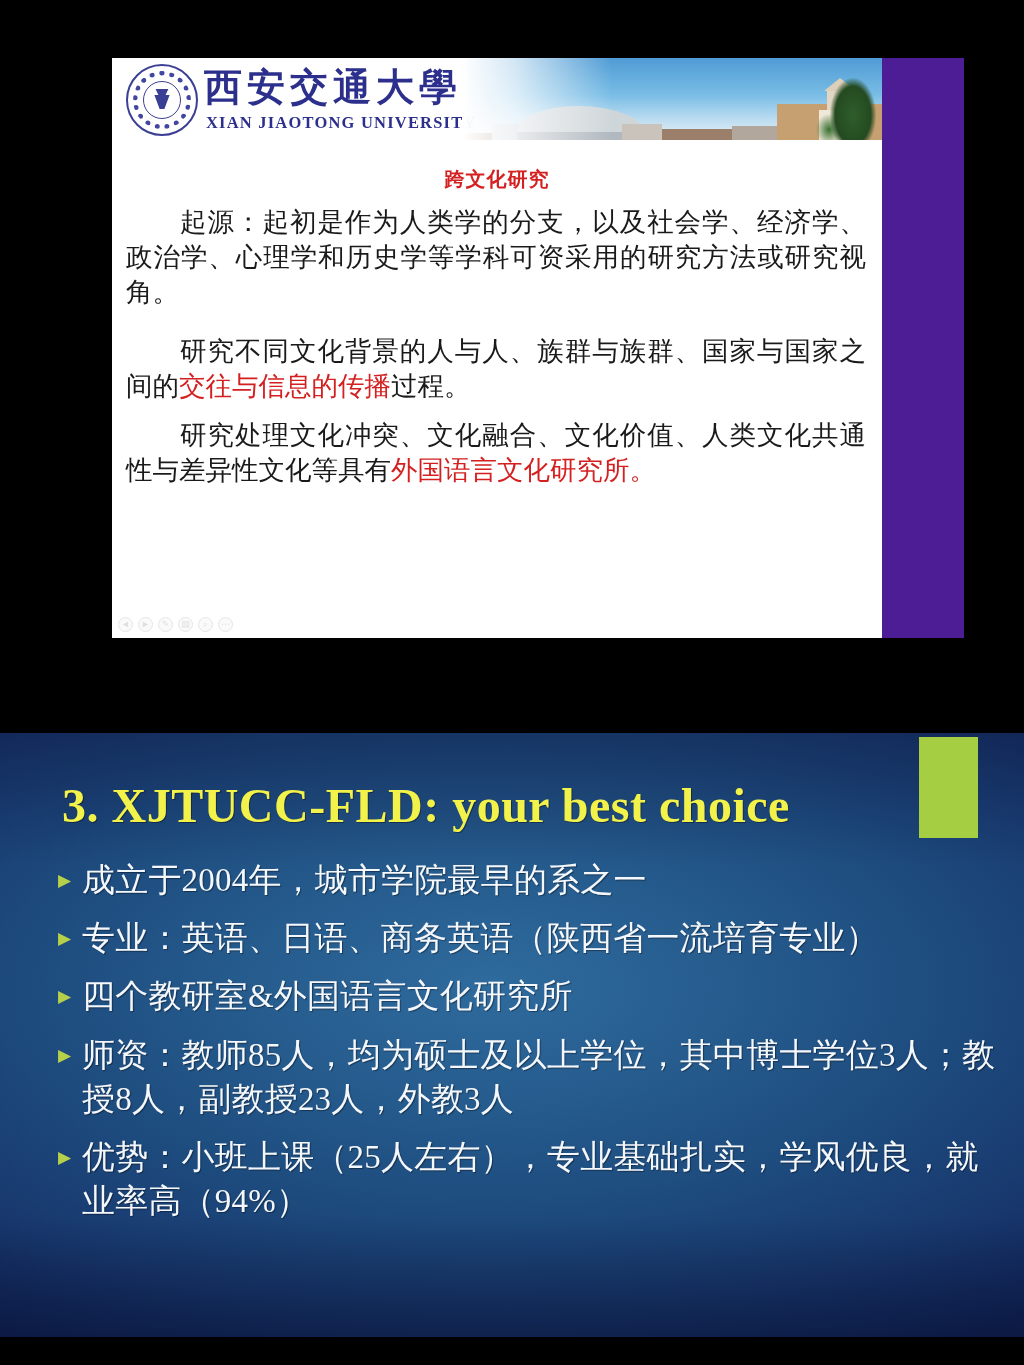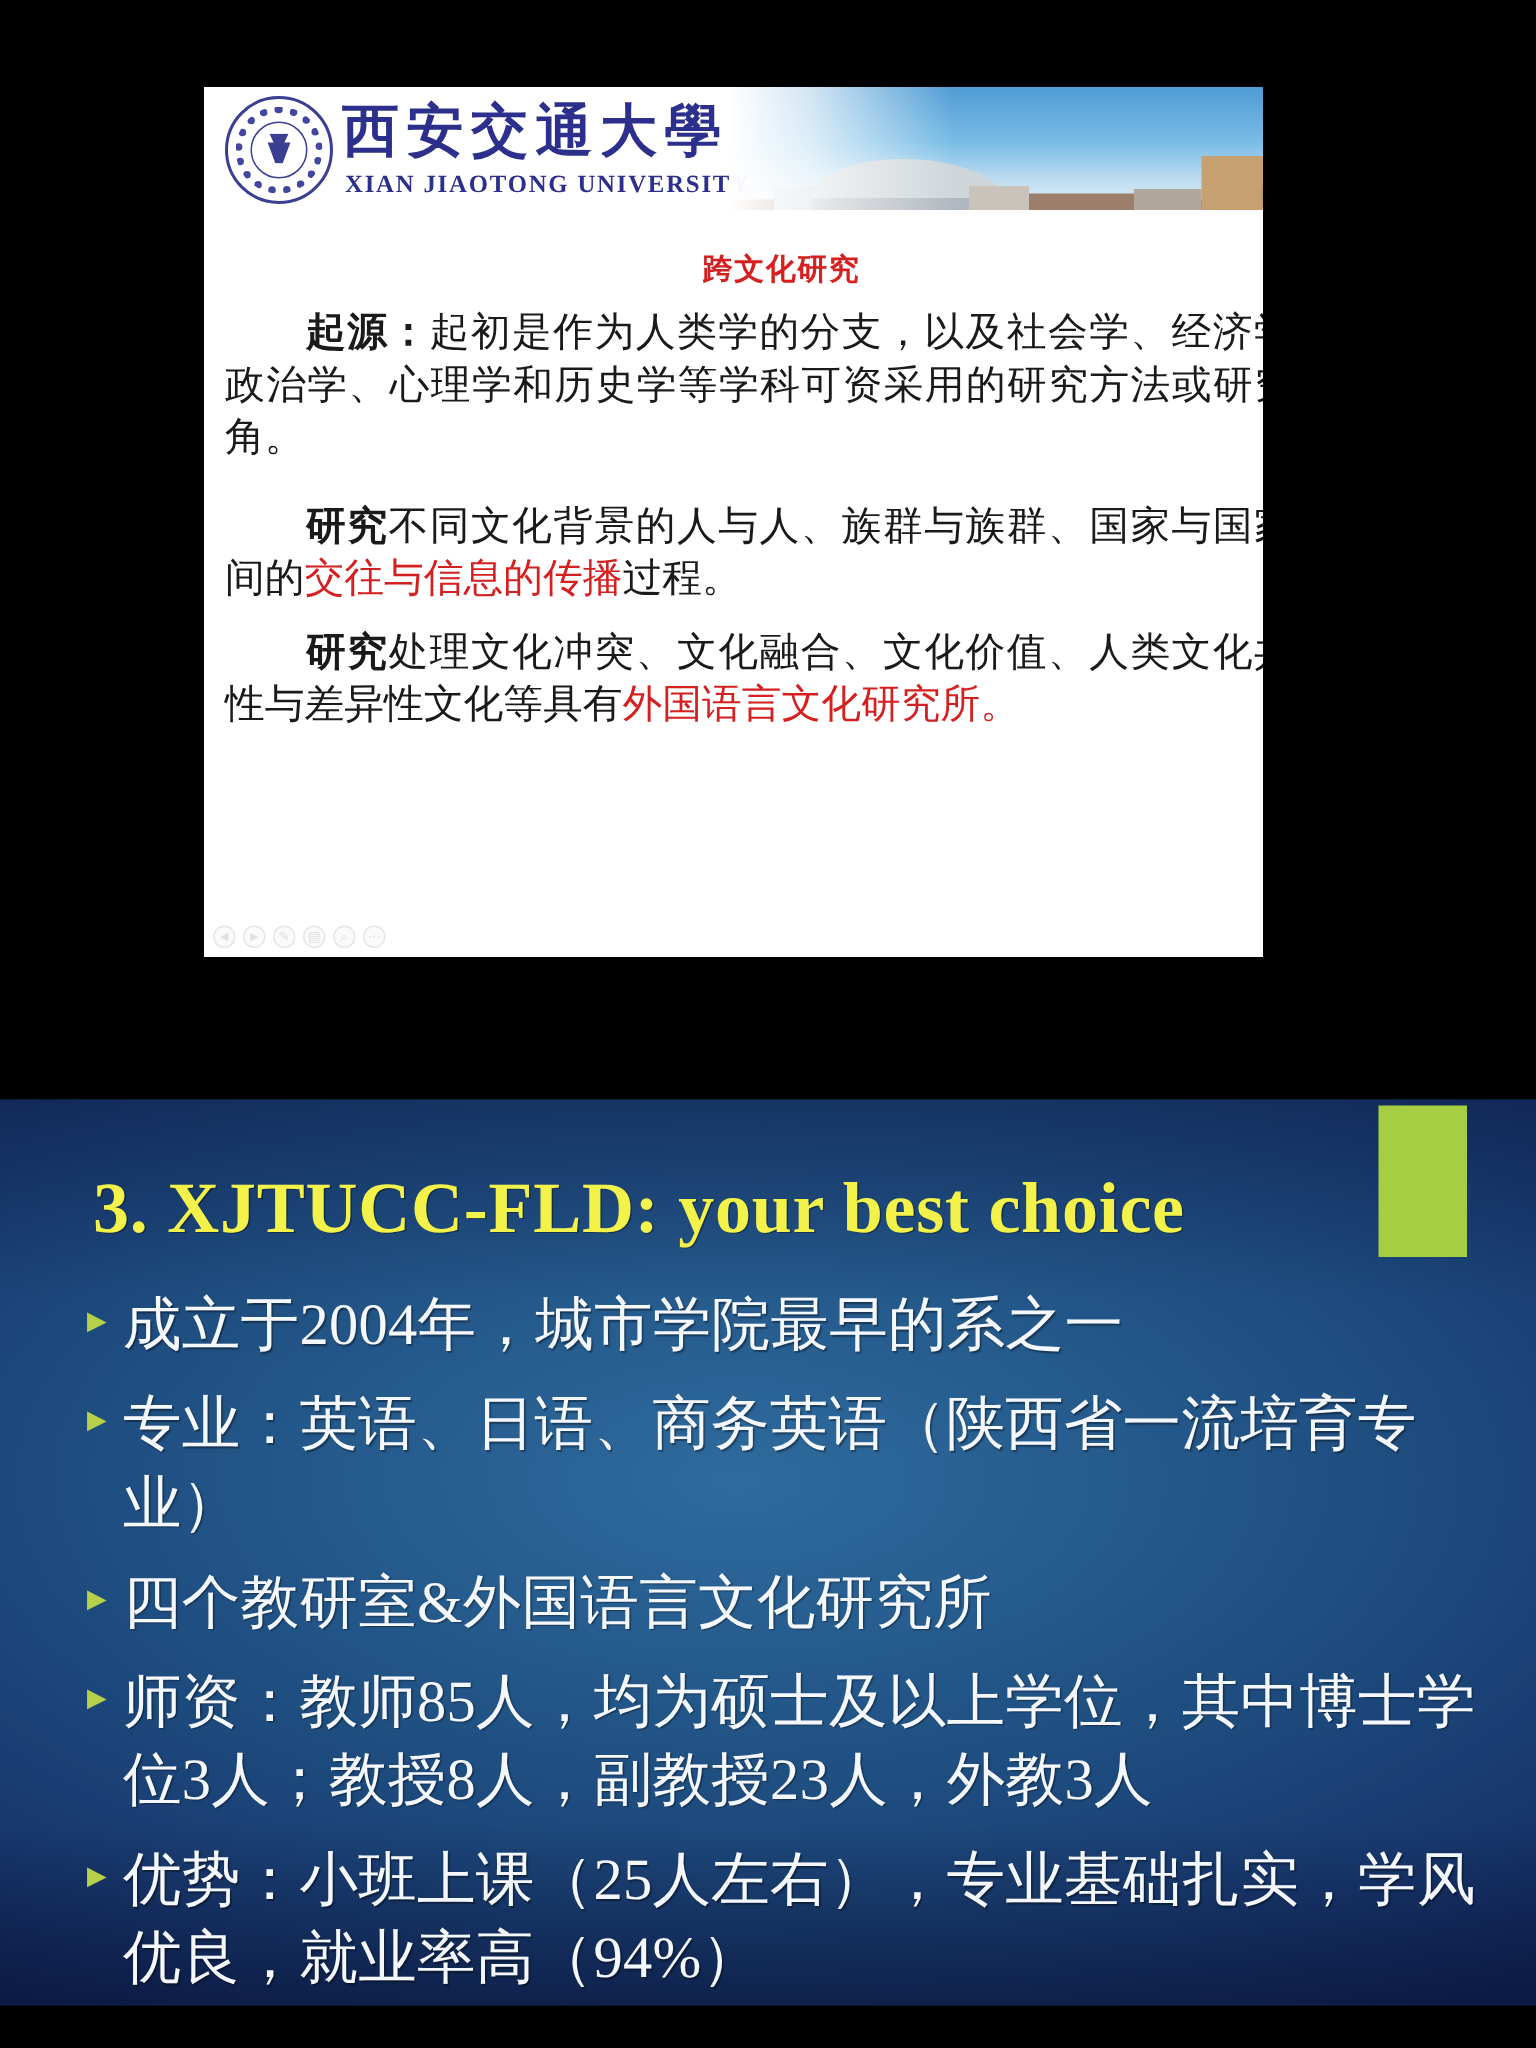--- a/index.html
+++ b/index.html
@@ -11,25 +11,25 @@
     width: 1024px;
     height: 1365px;
     position: relative;
     overflow: hidden;
     font-family: "Liberation Sans", "DejaVu Sans", sans-serif;
   }
 
   
   #top-slide {
     position: absolute;
-    left: 136px;
+    left: 112px;
     top: 58px;
-    width: 706px;
+    width: 852px;
     height: 580px;
-    background: #5eead4;
+    background: #4c1d95;
     overflow: hidden;
   }
 
   
   #slide-header {
     position: absolute;
     left: 0; top: 0;
     width: 770px;
     height: 82px;
     background: #ffffff;
@@ -279,21 +279,21 @@
     font-family: "DejaVu Sans", "Liberation Sans", sans-serif;
     font-size: 26.5px;
     line-height: 1.32;
     color: #1a1a1a;
     text-indent: 54px;
     text-align: justify;
     letter-spacing: 0px;
   }
   .para.p2 { margin-top: 24px; }
   .para.p3 { margin-top: 14px; }
-  .bold { font-weight: 700; }
+  .bold { font-weight: 400; }
   .red { color: #d42020; }
 
   
   #slide-controls {
     position: absolute;
     left: 6px; bottom: 6px;
     display: flex;
     gap: 5px;
     z-index: 4;
   }
@@ -366,21 +366,21 @@
     flex: 0 0 auto;
     width: 24px;
     margin-top: 14px;
     color: #b6d04a;
     font-size: 17px;
     line-height: 1;
   }
   .bullet-text {
     flex: 1 1 auto;
     font-family: "Liberation Serif", "DejaVu Serif", serif;
-    font-size: 39px;
+    font-size: 33px;
     line-height: 1.34;
     color: #f4f7fb;
     letter-spacing: 0.2px;
     text-shadow: 1px 1px 1px rgba(0,0,0,.4);
   }
 </style>
 </head>
 <body>
 
 <div id="top-slide">

